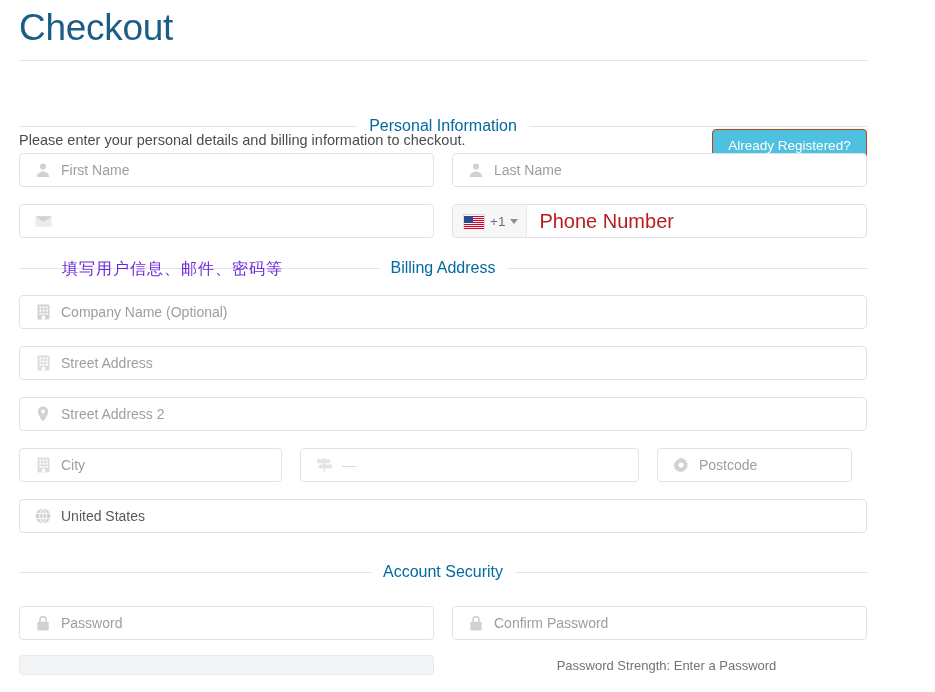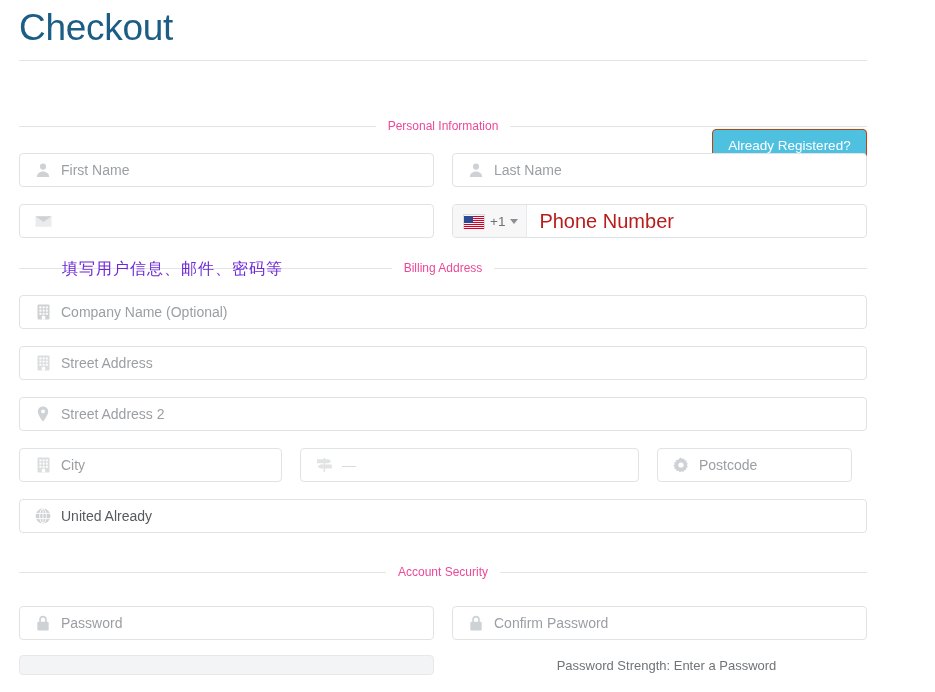--- a/index.html
+++ b/index.html
@@ -83,22 +83,22 @@
     justify-content: center;
   }
   .legend .line {
     flex: 1 1 auto;
     height: 1px;
     background: #e2e4e6;
   }
   .legend .legend-text {
     flex: 0 0 auto;
     padding: 0 12px;
-    font-size: 12px;
-    color: #ec4899;
+    font-size: 16px;
+    color: #0369a1;
     white-space: nowrap;
   }
 
   
   .row {
     display: flex;
     gap: 18px;
   }
   .field {
     position: relative;
@@ -218,20 +218,21 @@
 </head>
 <body>
 
 <div class="page">
   <div class="wrap">
 
     <h1 class="page-title">Checkout</h1>
     <hr class="title-rule">
 
     <div class="intro-row">
+      <div class="intro-text">Please enter your personal details and billing information to checkout.</div>
       <button class="registered-btn">Already Registered?</button>
     </div>
 
     <div class="legend">
       <span class="line"></span>
       <span class="legend-text">Personal Information</span>
       <span class="line"></span>
     </div>
 
     <div class="row mb17" style="margin-top:14px;align-items:flex-end;">
@@ -400,21 +401,21 @@
           <svg width="16" height="16" viewBox="0 0 16 16" fill="currentColor">
               <circle cx="8" cy="8" r="7.4"></circle>
               <g stroke="#ffffff" stroke-width="0.9" fill="none">
                 <ellipse cx="8" cy="8" rx="3.3" ry="7.4"></ellipse>
                 <line x1="0.8" y1="5.4" x2="15.2" y2="5.4"></line>
                 <line x1="0.8" y1="10.6" x2="15.2" y2="10.6"></line>
                 <line x1="8" y1="0.6" x2="8" y2="15.4"></line>
               </g>
             </svg>
         </span>
-        <span class="ftxt value">United Already</span>
+        <span class="ftxt value">United States</span>
       </div>
     </div>
 
     <div class="legend" style="margin-top:26px;">
       <span class="line"></span>
       <span class="legend-text">Account Security</span>
       <span class="line"></span>
     </div>
 
     <div class="row" style="margin-top:21px;">

